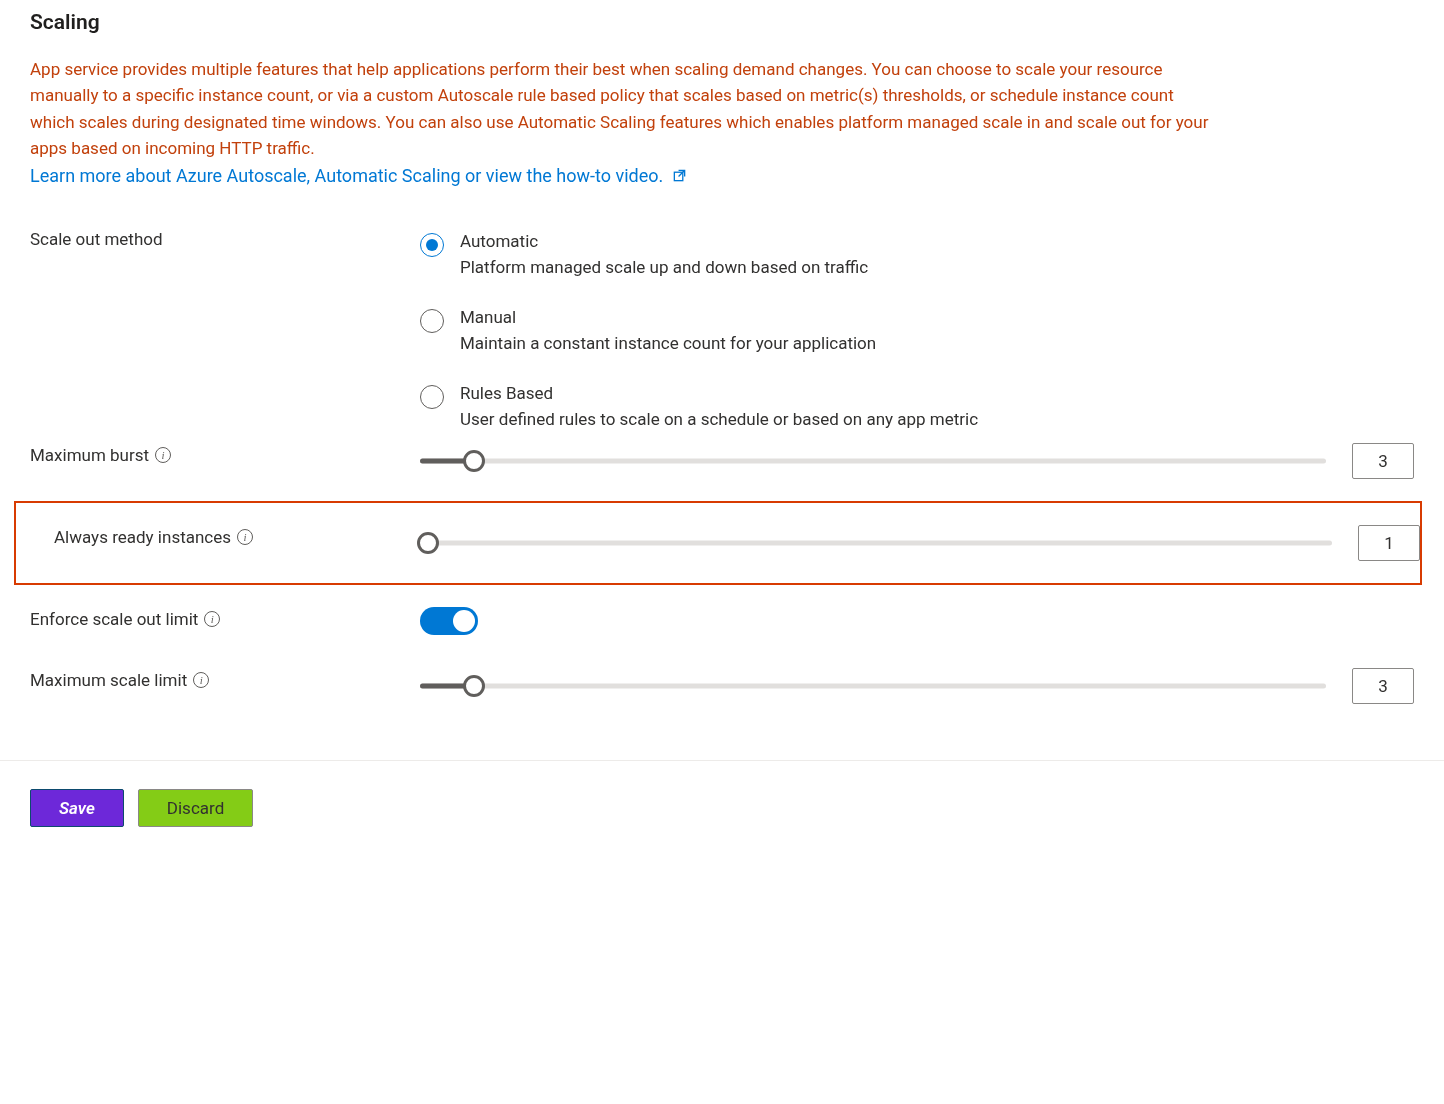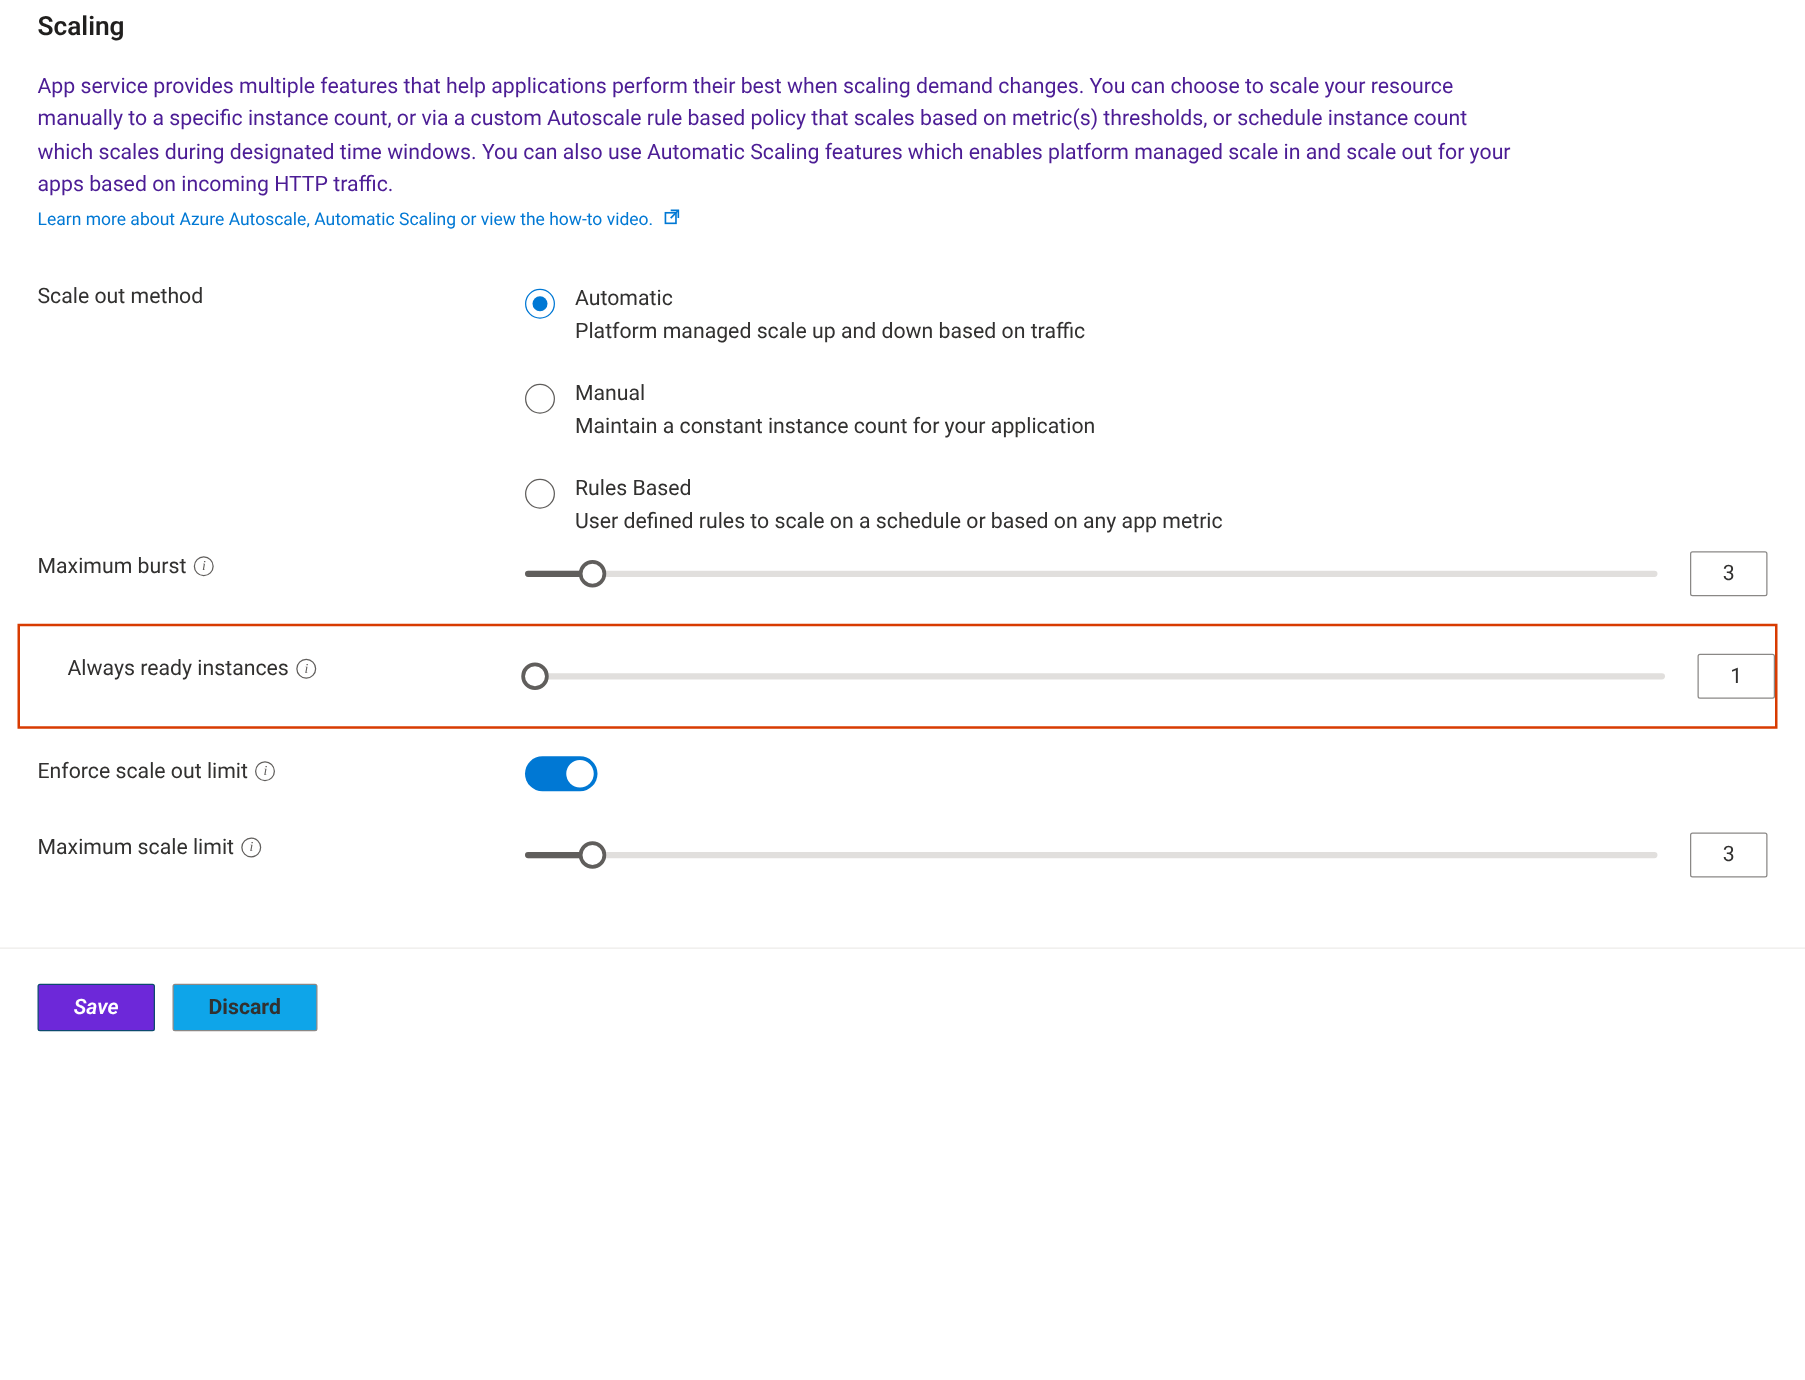--- a/index.html
+++ b/index.html
@@ -13,28 +13,28 @@
   }
   h2.page-title {
     font-size: 21px;
     font-weight: 600;
     margin: 0 0 22px 0;
     color: #201f1e;
   }
   .description {
     font-size: 17px;
     line-height: 1.55;
-    color: #4c1d95;
+    color: #c2410c;
     margin-bottom: 4px;
     max-width: 1180px;
   }
   a.learn-more {
     color: #0078d4;
     text-decoration: none;
-    font-size: 14px;
+    font-size: 18px;
   }
   .ext-icon {
     display: inline-block;
     margin-left: 4px;
     vertical-align: -1px;
   }
 
   .form-area { margin-top: 40px; }
 
   .row {
@@ -178,24 +178,23 @@
     display: inline-flex; align-items: center; justify-content: center;
   }
   .btn-primary {
     background: #6d28d9;
     color: #fff;
     border: 1px solid #0c4a6e;
     font-weight: 600;
     font-style: italic;
   }
   .btn-secondary {
-    background: #0ea5e9;
+    background: #84cc16;
     color: #323130;
     border: 1px solid #8a8886;
-    font-weight: bold;
   }
 </style>
 </head>
 <body>
 
 
 
 <h2 class="page-title">Scaling</h2>
 
 <div class="description">App service provides multiple features that help applications perform their best when scaling demand changes. You can choose to scale your resource manually to a specific instance count, or via a custom Autoscale rule based policy that scales based on metric(s) thresholds, or schedule instance count which scales during designated time windows. You can also use Automatic Scaling features which enables platform managed scale in and scale out for your apps based on incoming HTTP traffic.</div>

